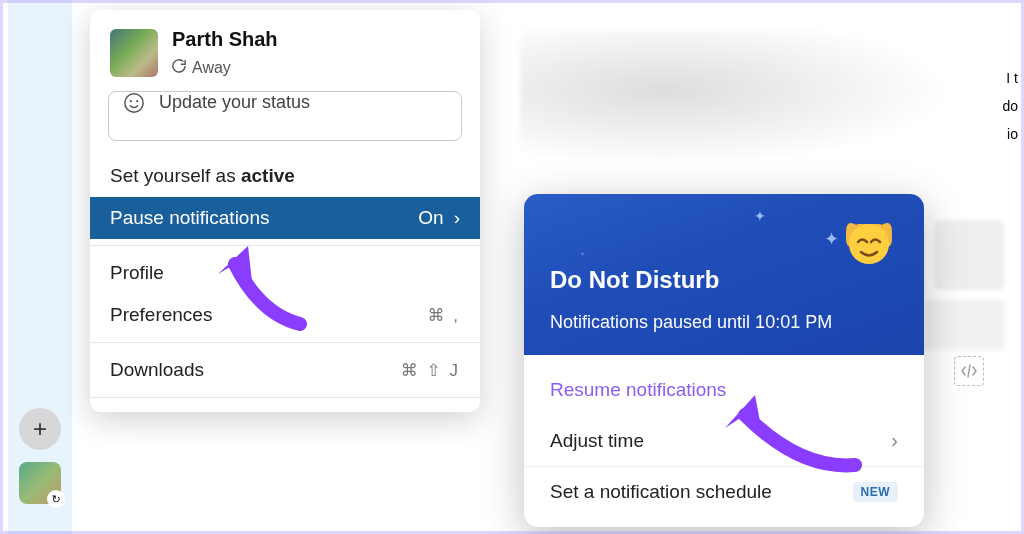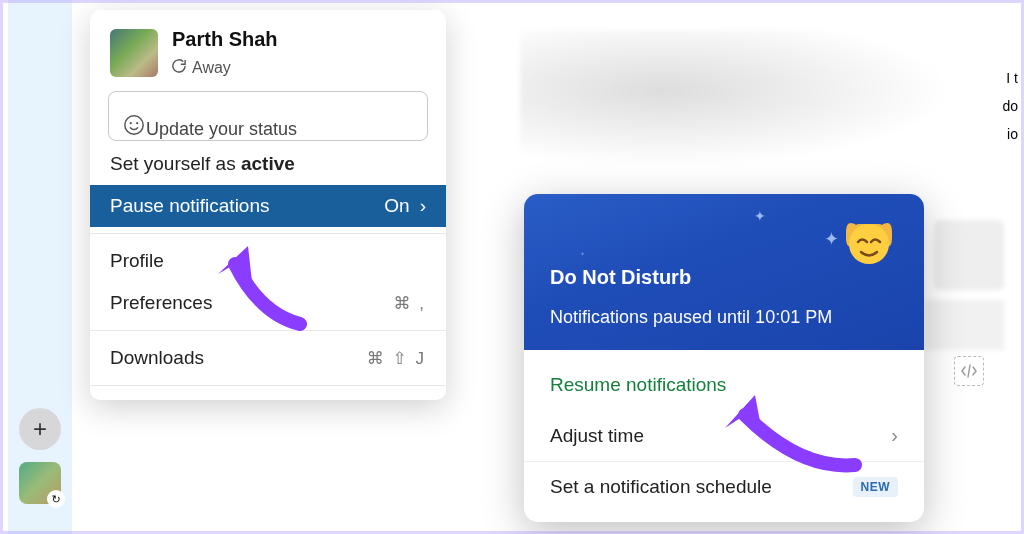--- a/index.html
+++ b/index.html
@@ -101,21 +101,21 @@
     border: 1px dashed #bbb;
     border-radius: 4px;
     display:flex; align-items:center; justify-content:center;
     color:#888;
   }
 
   
   .user-menu {
     position: absolute;
     left: 90px; top: 10px;
-    width: 356px;
+    width: 390px;
     background: #fff;
     border-radius: 10px;
     box-shadow: 0 8px 32px rgba(0,0,0,0.18);
     z-index: 50;
     padding-bottom: 8px;
   }
   .um-header {
     display: flex;
     gap: 14px;
     padding: 18px 20px 14px 20px;
@@ -123,27 +123,27 @@
   }
   .um-avatar {
     width: 48px; height: 48px;
     border-radius: 6px;
     background: linear-gradient(135deg,#477 0%, #7a5 40%, #bb8 70%, #a76 100%);
     flex-shrink: 0;
   }
   .um-name { font-weight: 800; font-size: 20px; color: #111; }
   .um-status-line { display:flex; align-items:center; gap:6px; color:#555; font-size:16px; margin-top:8px;}
   .status-input {
-    margin: 0 18px 2px 18px;
+    margin: 0 18px 14px 18px;
     border: 1px solid #c8c8c8;
     border-radius: 8px;
     height: 50px;
-    display: flex; align-items: flex-end;
+    display: flex; align-items: flex-start;
     padding: 0 14px;
-    gap: 1px;
+    gap: 14px;
     color: #555;
   }
   .status-input svg { flex-shrink:0; }
   .status-input .ph { color: #444; font-size: 18px; }
   .um-item {
     padding: 10px 20px;
     font-size: 19px;
     color: #222;
     display: flex;
     align-items: center;
@@ -170,39 +170,39 @@
     z-index: 60;
     overflow: hidden;
   }
   .dnd-header {
     background: linear-gradient(160deg, #2a5dc7 0%, #1f4db8 40%, #1a44ac 100%);
     padding: 28px 26px 22px 26px;
     color: #fff;
     position: relative;
     min-height: 140px;
   }
-  .dnd-title { font-weight: 800; font-size: 20px; margin-top: 44px; }
+  .dnd-title { font-weight: 800; font-size: 24px; margin-top: 44px; }
   .dnd-sub { font-size: 18px; margin-top: 18px; opacity: 0.98; }
   .dnd-face {
     position: absolute;
     right: 26px; top: 20px;
     width: 58px; height: 58px;
   }
   .sparkle { position:absolute; color:#9bbaf0; }
   .dnd-body { padding: 10px 0; }
   .dnd-item {
     padding: 14px 26px;
     font-size: 19px;
     color: #222;
     display: flex;
     align-items:center;
     justify-content: space-between;
     cursor: pointer;
   }
-  .dnd-item.resume { color: #15803d; }
+  .dnd-item.resume { color: #8b5cf6; }
   .dnd-sep { height:1px; background:#eee; }
   .badge-new {
     background: #e8f1fa;
     color: #2b6cb0;
     font-size: 12px;
     font-weight: 700;
     padding: 3px 8px;
     border-radius: 4px;
     letter-spacing: 0.5px;
   }

